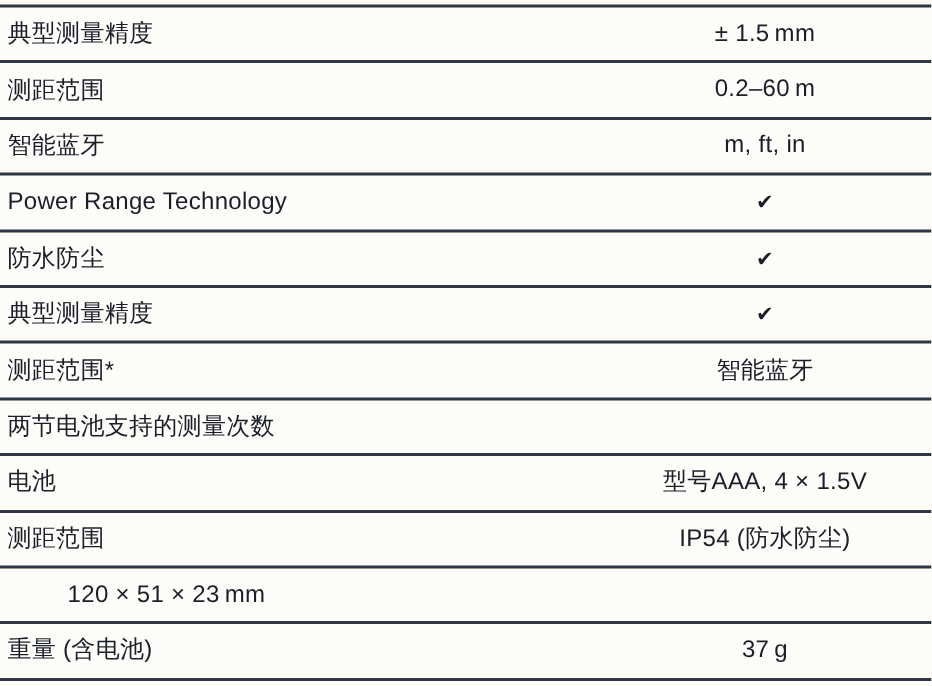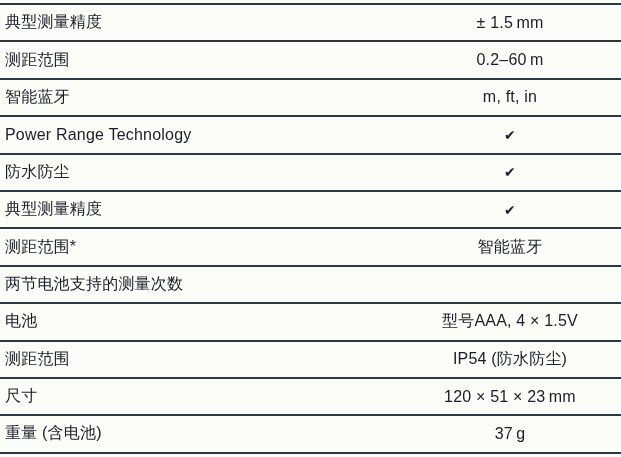--- a/index.html
+++ b/index.html
@@ -94,21 +94,20 @@
       <div class="spec-label">电池</div>
       <div class="spec-value">型号AAA, 4 × 1.5V</div>
     </div>
 
     <div class="spec-row">
       <div class="spec-label">测距范围</div>
       <div class="spec-value">IP54 (防水防尘)</div>
     </div>
 
     <div class="spec-row">
-      <div class="spec-label">尺寸</div>
       <div class="spec-value">120 × 51 × 23 mm</div>
     </div>
 
     <div class="spec-row">
       <div class="spec-label">重量 (含电池)</div>
       <div class="spec-value">37 g</div>
     </div>
   </div>
 
 </body></html>

